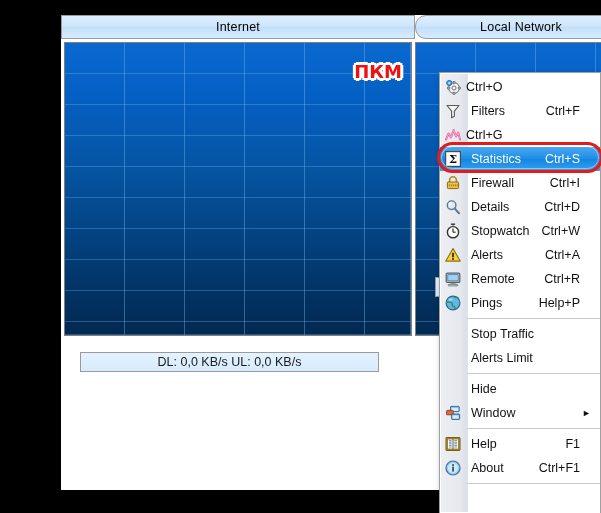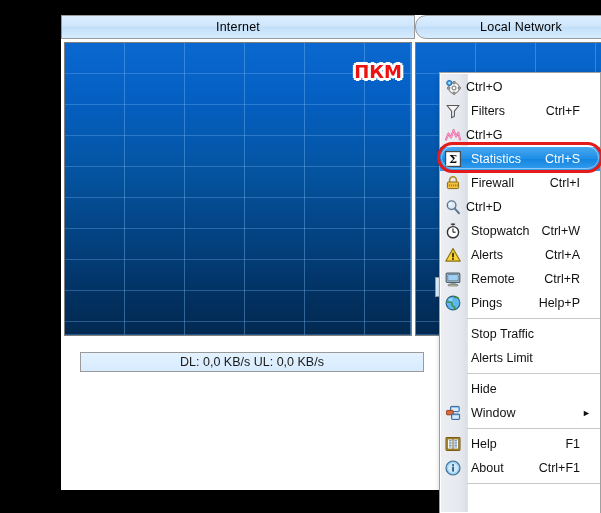--- a/index.html
+++ b/index.html
@@ -44,21 +44,21 @@
           -2px -2px 0 #fff, 2px -2px 0 #fff, -2px 2px 0 #fff, 2px 2px 0 #fff,
           -2px 0 0 #fff, 2px 0 0 #fff, 0 -2px 0 #fff, 0 2px 0 #fff,
           -3px 0 0 #fff, 3px 0 0 #fff, 0 3px 0 #fff, 0 -3px 0 #fff;}
 
   
   .statusbar{position:absolute;height:20px;
       background:linear-gradient(to bottom,#e4f2ff 0%,#d7ebfe 100%);
       border:1px solid #9a9a9a;box-sizing:border-box;
       display:flex;align-items:center;justify-content:center;
       font-size:12.5px;color:#1a1a1a;white-space:nowrap;}
-  #status-internet{left:19px;top:337px;width:344px;}
+  #status-internet{left:19px;top:337px;width:299px;}
   #status-local{left:374px;top:262px;width:204px;justify-content:flex-end;padding-right:8px;overflow:hidden;}
 
   
   #menu{position:absolute;left:378px;top:57px;width:162px;
         background:#ffffff;border:1px solid #a0a0a0;box-sizing:border-box;
         box-shadow:2px 3px 6px rgba(0,0,0,.35);
         padding:2px 0;z-index:30;}
   #menu .gutter{position:absolute;left:1px;top:1px;bottom:1px;width:26px;
         background:linear-gradient(to right,#eceef2 0%,#e6e9ee 70%,#dcdfe5 100%);
         border-right:1px solid #e2e4e8;}
@@ -184,20 +184,21 @@
             <span class="acc">Ctrl+I</span>
           </div>
           <div class="mi">
             <span class="ico">
               <svg width="16" height="16" viewBox="0 0 16 16">
                 <circle cx="6.6" cy="6.2" r="4.3" fill="#dceaf6" stroke="#5b7a93" stroke-width="1.4"></circle>
                 <circle cx="5.3" cy="4.9" r="1.4" fill="#fff" opacity=".85"></circle>
                 <line x1="9.6" y1="9.4" x2="14" y2="14.2" stroke="#5b7a93" stroke-width="2" stroke-linecap="round"></line>
               </svg>
             </span>
+            <span class="lbl">Details</span>
             <span class="acc">Ctrl+D</span>
           </div>
           <div class="mi">
             <span class="ico">
               <svg width="16" height="16" viewBox="0 0 16 16">
                 <line x1="8" y1="0.8" x2="8" y2="2.4" stroke="#333" stroke-width="1.3"></line>
                 <line x1="5.9" y1="1.2" x2="10.1" y2="1.2" stroke="#333" stroke-width="1.3"></line>
                 <circle cx="8" cy="9.2" r="5.6" fill="#fff" stroke="#333" stroke-width="1.4"></circle>
                 <line x1="8" y1="9.2" x2="8" y2="5.6" stroke="#333" stroke-width="1.2"></line>
                 <line x1="8" y1="9.2" x2="10.6" y2="9.2" stroke="#333" stroke-width="1.2"></line>

